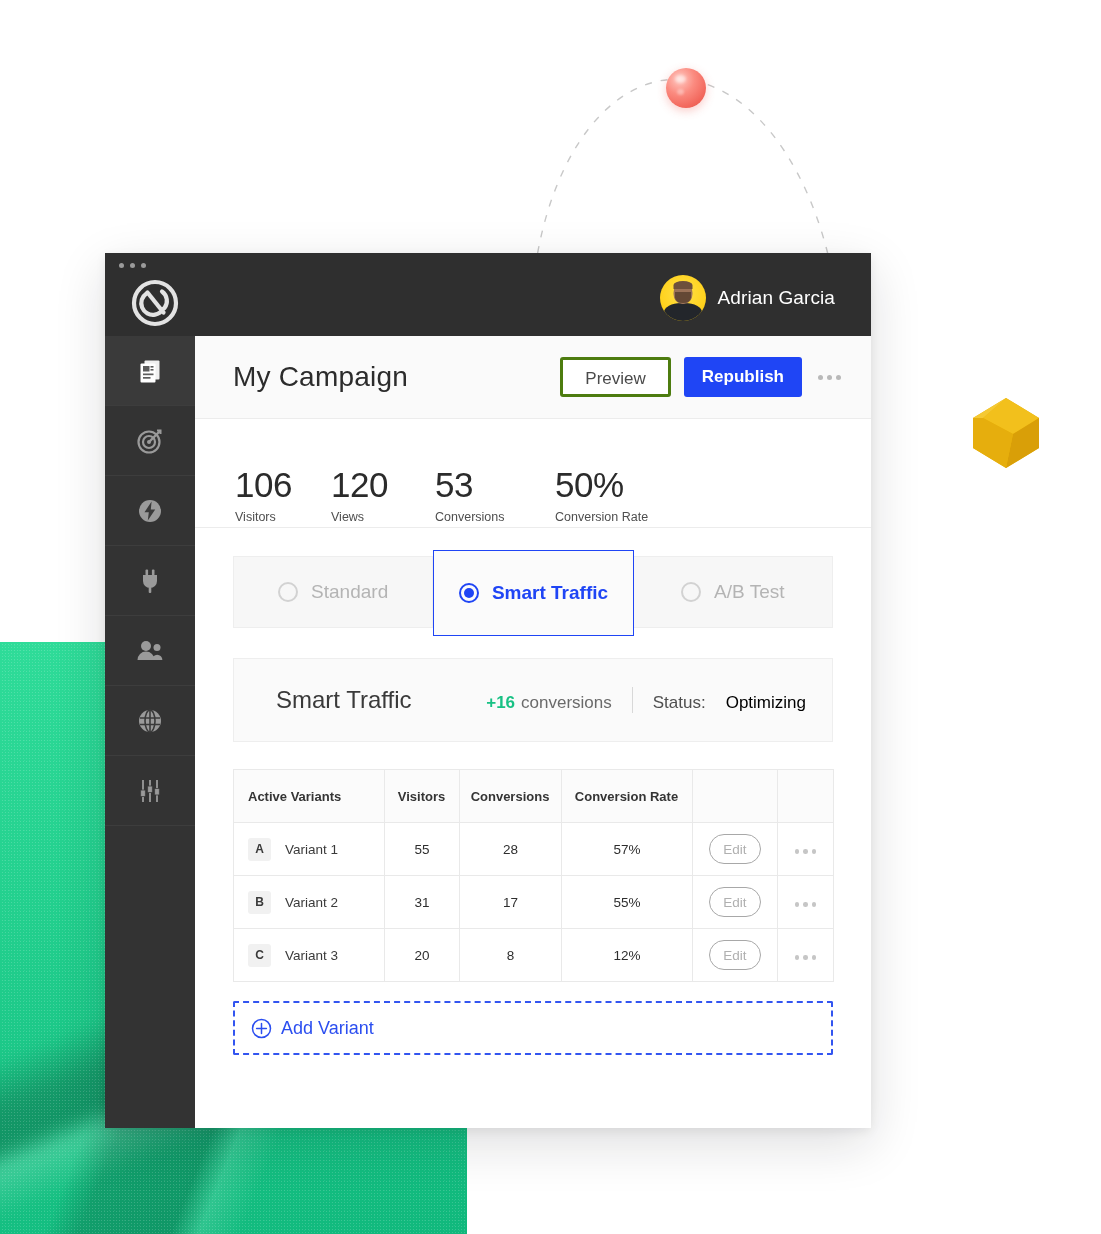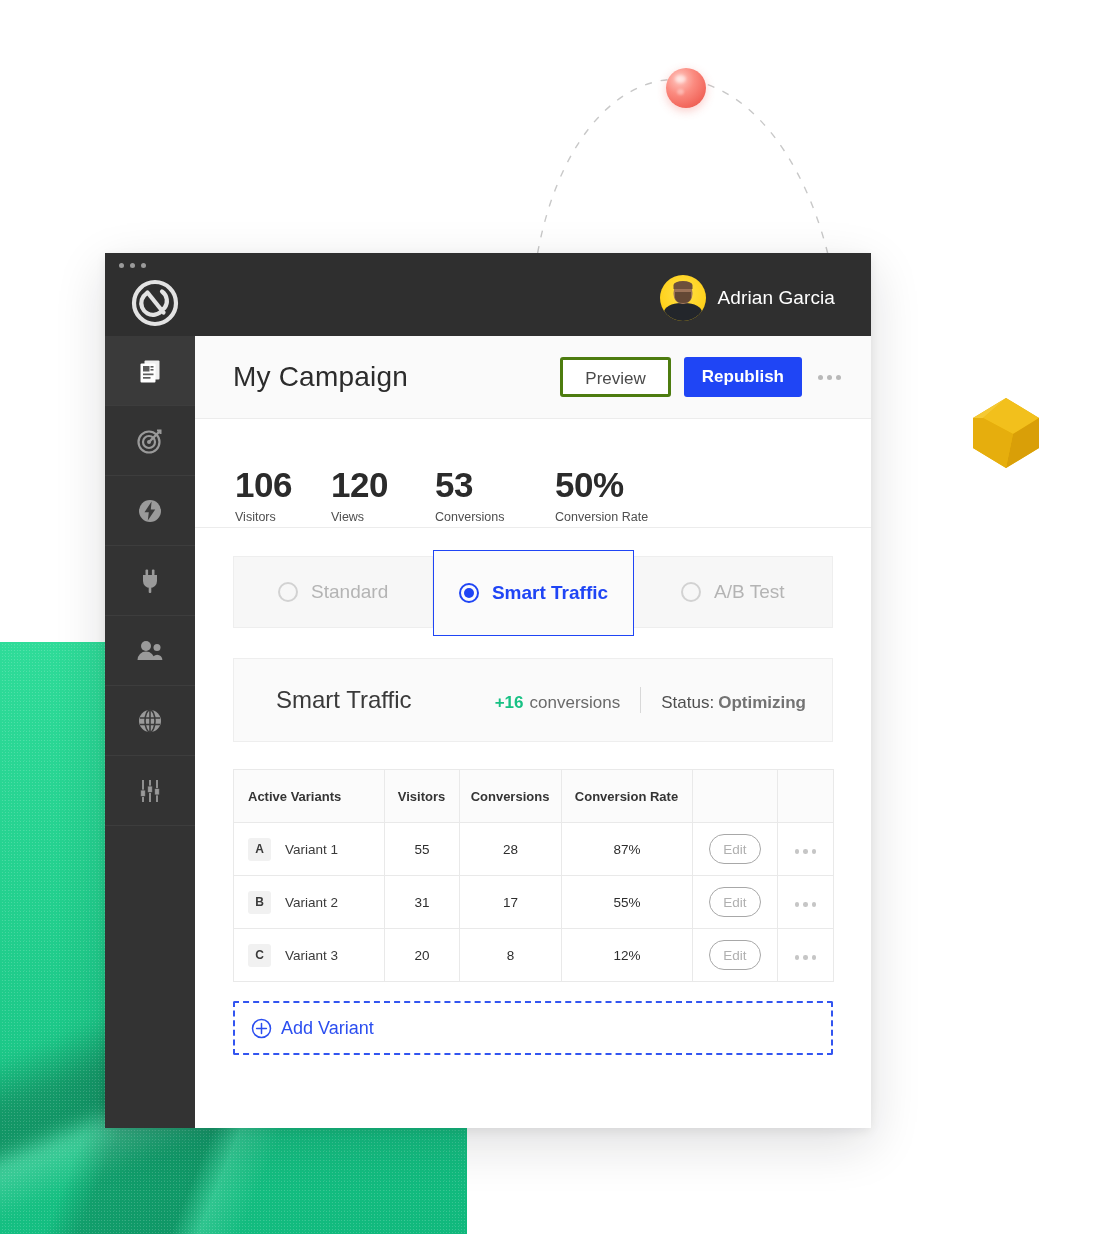--- a/index.html
+++ b/index.html
@@ -310,21 +310,21 @@
     gap: 0;
   }
   .stat {
     margin-right: 8px;
     min-width: 88px;
   }
   .stat:nth-child(2) { min-width: 96px; }
   .stat:nth-child(3) { min-width: 112px; }
   .stat-value {
     font-size: 35px;
-    font-weight: bold;
+    font-weight: normal;
     color: #2b2b2b;
     letter-spacing: -0.5px;
     line-height: 1.05;
     margin-top: 45px;
   }
   .stat-label {
     margin-top: 6px;
     font-size: 12.5px;
     color: #4f4f4f;
   }
@@ -406,21 +406,21 @@
     font-weight: bold;
     margin-right: 6px;
   }
   .status-sep {
     width: 1px;
     height: 26px;
     background: #d8d8d8;
     margin: 0 20px;
   }
   .status-label { color: #4f4f4f; }
-  .status-value { color: #737373; font-weight: bold; margin-left: 4px; }
+  .status-value { color: #000000; font-weight: normal; margin-left: 20px; }
 
   .variants-table {
     margin-top: 27px;
     width: 100%;
     border-collapse: collapse;
     table-layout: fixed;
   }
   .variants-table th,
   .variants-table td {
     border: 1px solid #e9e9e9;
@@ -707,21 +707,21 @@
           <tbody>
             <tr>
               <td>
                 <div class="cell-name">
                   <span class="var-letter">A</span>
                   <span class="var-name">Variant 1</span>
                 </div>
               </td>
               <td class="c-num">55</td>
               <td class="c-num">28</td>
-              <td class="c-rate">87%</td>
+              <td class="c-rate">57%</td>
               <td class="c-edit">
                 <button class="btn-edit">Edit</button>
               </td>
               <td class="c-menu">
                 <span class="row-kebab">
                   <i></i>
                     <i></i>
                     <i></i>
                 </span>
               </td>

